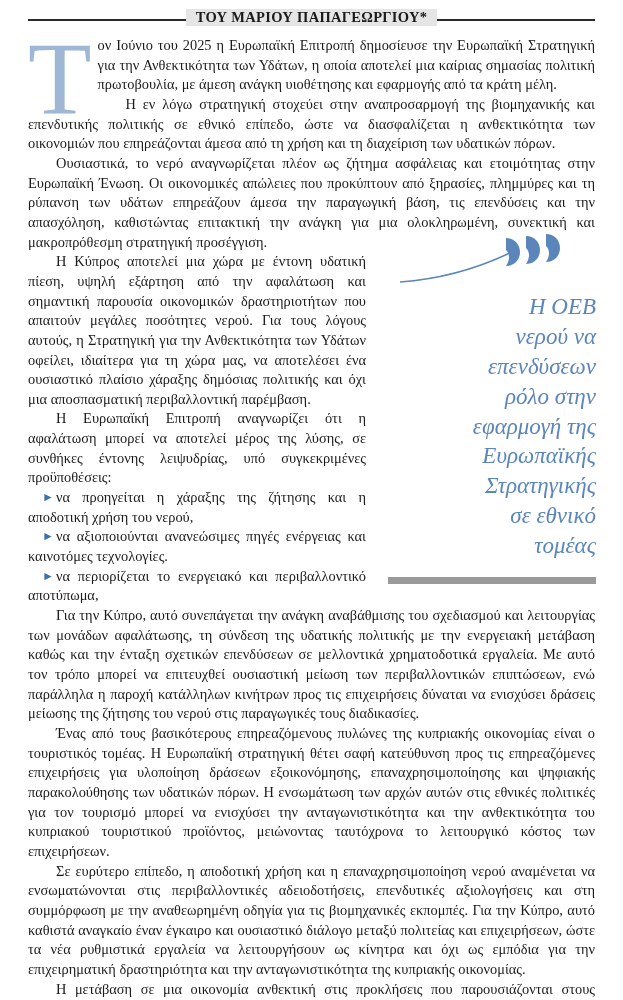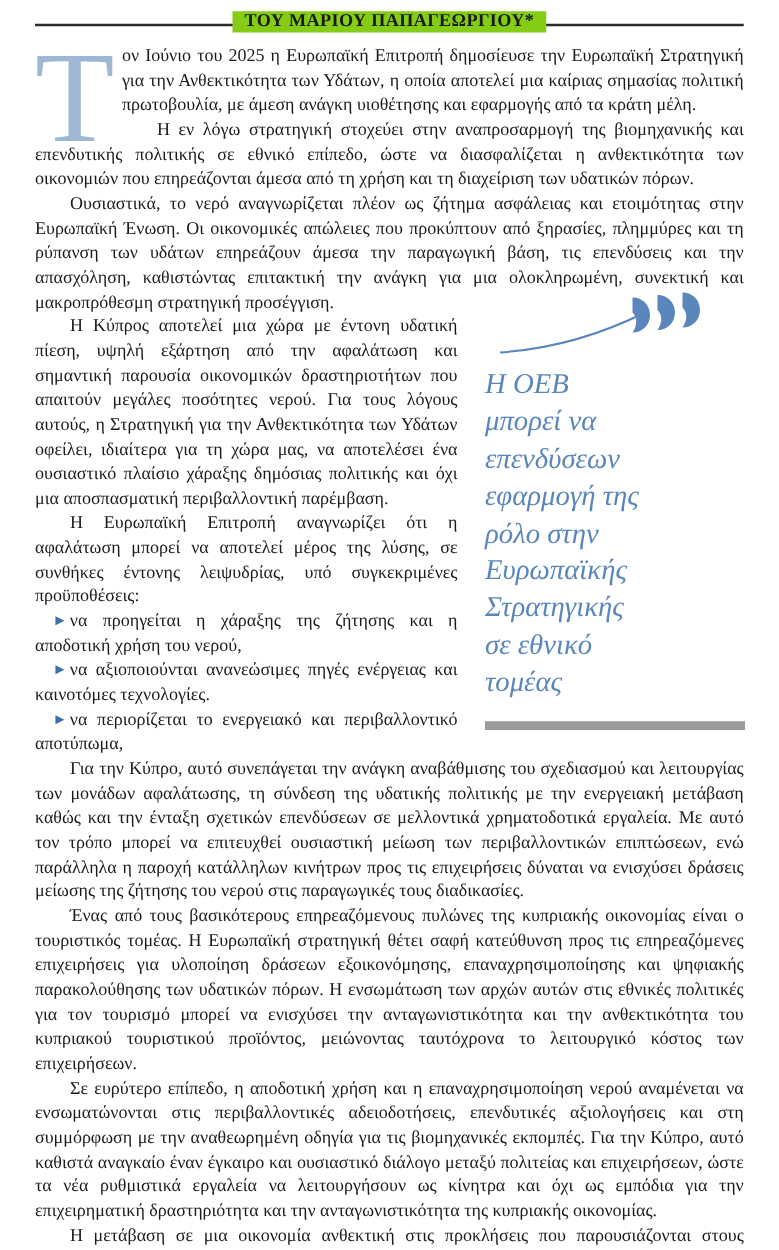--- a/index.html
+++ b/index.html
@@ -39,21 +39,21 @@
   }
   .byline {
     position: absolute;
     left: 0;
     right: 0;
     top: 8px;
     text-align: center;
   }
   .byline-text {
     display: inline-block;
-    background: #84cc16;
+    background: #e5e5e5;
     padding: 0 10px;
     font-family: "Liberation Serif", serif;
     font-size: 14.5px;
     font-weight: bold;
     letter-spacing: 0.3px;
     color: #1a1a1a;
     position: relative;
     z-index: 2;
   }
 
@@ -123,21 +123,21 @@
   .quote-glyph svg { display: block; }
 
   .quote-text {
     font-family: "Liberation Serif", serif;
     font-style: italic;
     font-size: 23px;
     line-height: 1.30;
     color: #5b86bb;
     margin-top: 4px;
   }
-  .quote-line { display: block; white-space: nowrap; }
+  .quote-line { display: block; white-space: nowrap; text-align: right; }
 
   .quote-rule {
     margin-top: 16px;
     height: 7px;
     background: #9a9a9a;
     width: 208px;
   }
 </style>
 </head>
 <body>
@@ -155,24 +155,24 @@
     <div class="quote-glyph">
       <svg width="208" height="56" viewBox="0 0 208 56">
         <path d="M12 50 C 40 48, 80 42, 128 18" stroke="#5b86bb" stroke-width="1.6" fill="none"></path>
         <path d="M118 6 C 126 6, 132 12, 132 20 C 132 28, 126 34, 118 34 C 122 28, 122 22, 118 18 Z" fill="#5b86bb"></path>
         <path d="M138 4 C 146 4, 152 10, 152 18 C 152 26, 146 32, 138 32 C 142 26, 142 20, 138 16 Z" fill="#5b86bb"></path>
         <path d="M158 2 C 166 2, 172 8, 172 16 C 172 24, 166 30, 158 30 C 162 24, 162 18, 158 14 Z" fill="#5b86bb"></path>
       </svg>
     </div>
     <div class="quote-text">
       <span class="quote-line">Η ΟΕΒ</span>
-      <span class="quote-line">μπορεί να</span>
+      <span class="quote-line">νερού να</span>
       <span class="quote-line">επενδύσεων</span>
+      <span class="quote-line">ρόλο στην</span>
       <span class="quote-line">εφαρμογή της</span>
-      <span class="quote-line">ρόλο στην</span>
       <span class="quote-line">Ευρωπαϊκής</span>
       <span class="quote-line">Στρατηγικής</span>
       <span class="quote-line">σε εθνικό</span>
       <span class="quote-line">τομέας</span>
     </div>
     <div class="quote-rule"></div>
   </div>
 
   <div class="body-col">
 

